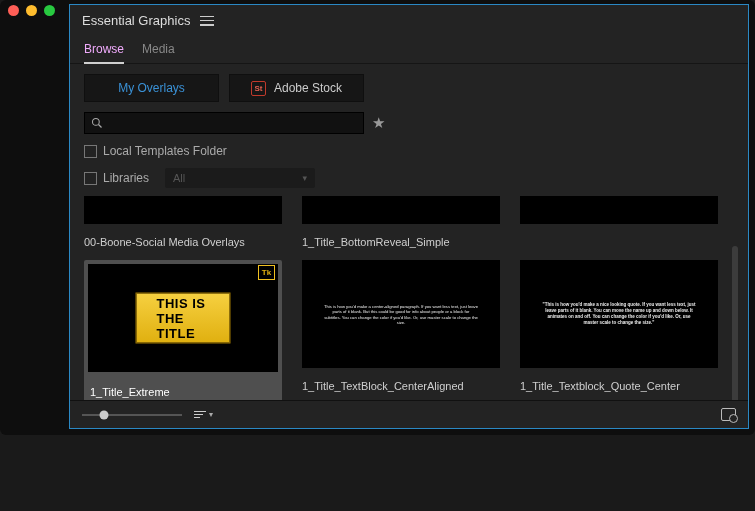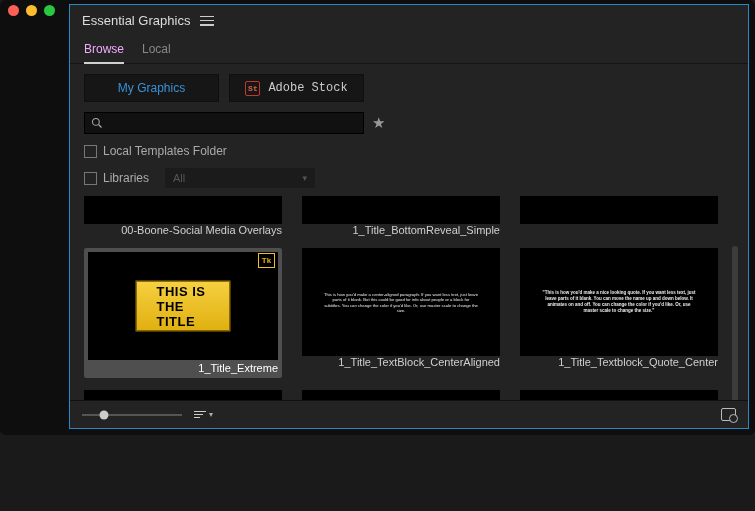--- a/index.html
+++ b/index.html
@@ -82,21 +82,21 @@
     border: 1px solid #0f0f0f;
     background: #161616;
     font-size: 12px;
     color: #ccc;
     cursor: pointer;
   }
   .big-btn.primary {
     width: 135px;
     color: #3a91d6;
   }
-  .big-btn.secondary { width: 135px; font-family: Liberation Mono, monospace; }
+  .big-btn.secondary { width: 135px; }
   .st-badge {
     width: 15px; height: 15px;
     border: 1px solid #c0392b;
     border-radius: 2px;
     display: flex; align-items: center; justify-content: center;
     font-size: 8px; font-weight: 700; color: #e06050;
   }
 
   .search-row {
     display: flex; align-items: center; gap: 8px;
@@ -143,22 +143,21 @@
     position: relative;
     padding: 0 30px 0 14px;
   }
   .grid {
     display: grid;
     grid-template-columns: repeat(3, 1fr);
     gap: 12px 20px;
   }
   .template-card {
     display: flex; flex-direction: column;
-    gap: 0;
-    align-items: flex-end;
+    gap: 12px;
   }
   .thumb {
     width: 100%;
     height: 28px;
     background: #000;
   }
   .thumb.tall { height: 108px; position: relative; overflow: hidden;}
   .card-label {
     font-size: 11px;
     color: #cfcfcf;
@@ -275,27 +274,27 @@
       <span>Essential Graphics</span>
       <div class="burger">
         <span></span>
           <span></span>
           <span></span>
       </div>
     </div>
 
     <div class="tabs-row">
       <div class="tab active">Browse</div>
-      <div class="tab">Local</div>
+      <div class="tab">Media</div>
     </div>
 
     <div class="controls">
       <div class="btn-row">
         <div class="big-btn primary">
-          <span>My Graphics</span>
+          <span>My Overlays</span>
         </div>
         <div class="big-btn secondary">
           <span class="st-badge">St</span>
           <span>Adobe Stock</span>
         </div>
       </div>
 
       <div class="search-row">
         <div class="search-box">
           <svg viewBox="0 0 16 16">

